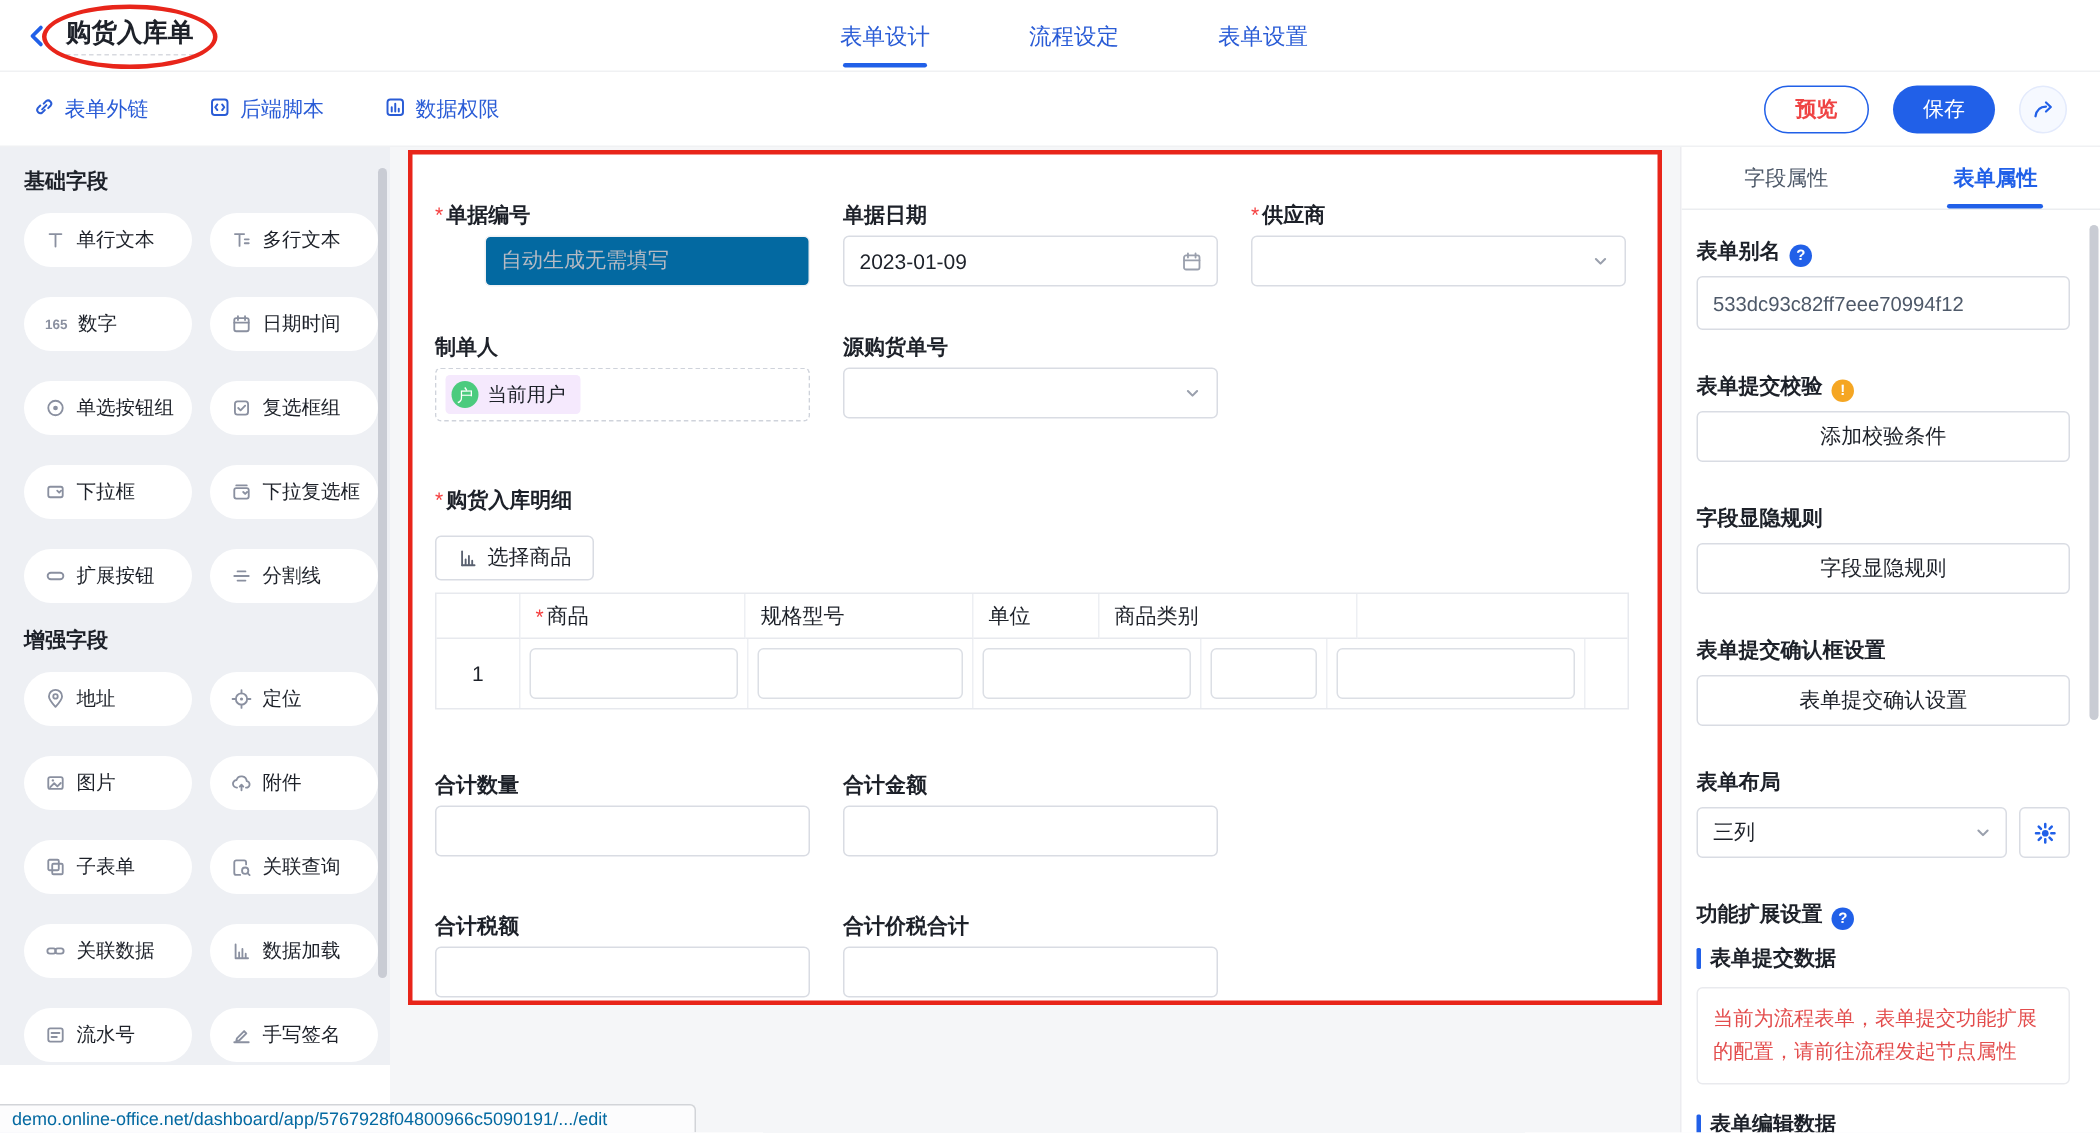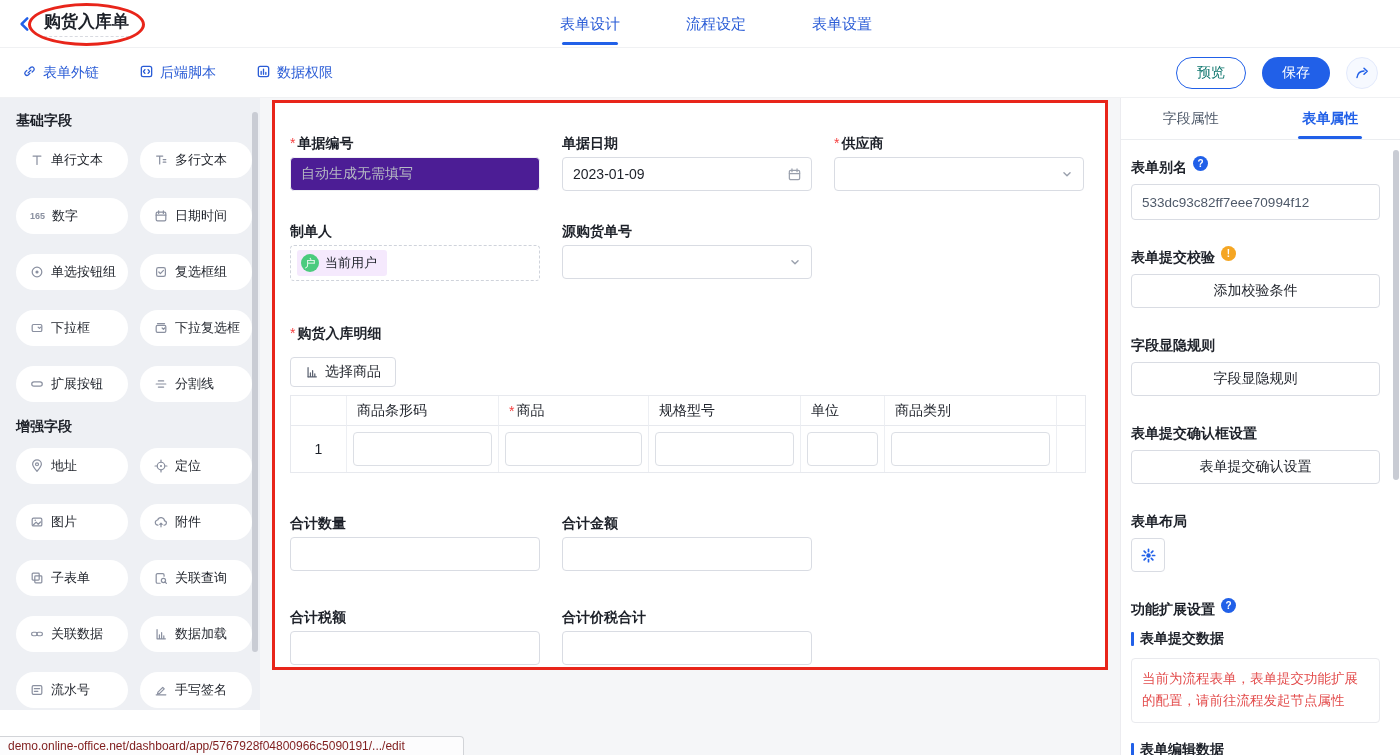--- a/index.html
+++ b/index.html
@@ -26,21 +26,21 @@
   .avatar { width:30px; height:30px; border-radius:50%; background:#54a8f5; color:#fff;
     font-size:14px; display:flex; align-items:center; justify-content:center; cursor:pointer; }
 
   
   .toolbar { height:50px; display:flex; align-items:center; border-bottom:1px solid #f0f1f3;
     background:#fff; padding:0 22px; }
   .tool-link { display:flex; align-items:center; gap:6px; color:#2a5cd6; font-size:14px;
     margin-right:40px; cursor:pointer; }
   .toolbar-right { margin-left:auto; display:flex; align-items:center; gap:16px; }
   .btn-outline { height:32px; padding:0 20px; border-radius:16px; border:1px solid #2160e8;
-    color:#0f766e; background:#fff; font-size:14px; cursor:pointer; }
+    color:#ef4444; background:#fff; font-size:14px; cursor:pointer;font-weight:bold; }
   .btn-primary { height:32px; padding:0 20px; border-radius:16px; border:none;
     color:#fff; background:#2160e8; font-size:14px; cursor:pointer; }
   .btn-share { width:32px; height:32px; border-radius:50%; border:1px solid #e3eafc;
     background:#f6f9ff; color:#2160e8; display:flex; align-items:center; justify-content:center; cursor:pointer; }
 
   
   .body { display:flex; height:657px; }
 
   
   .sidebar { position:relative; width:260px; background:#eef0f4; padding:14px 0 0 16px;
@@ -62,21 +62,21 @@
   .annotation-rect { position:absolute; left:12px; top:2px; width:836px; height:570px;
     border:3px solid #e8251a; pointer-events:none; z-index:40; }
   .annotation-ellipse { position:absolute; left:28px; top:3px; width:117px; height:43px;
     border:3px solid #e8251a; border-radius:50%; pointer-events:none; z-index:60; }
 
   .form-grid { display:grid; grid-template-columns:250px 250px 250px; column-gap:22px; }
   .f-label { font-size:14px; font-weight:bold; line-height:20px; margin-bottom:4px; }
   .req::before { content:"*"; color:#f53f3f; margin-right:2px; font-weight:normal; }
   .f-input { position:relative; height:34px; border:1px solid #d9dce3; border-radius:4px;
     background:#fff; display:flex; align-items:center; padding:0 10px; font-size:14px; }
-  .f-input.disabled { background:#4c1d95; border-color:#f0f1f4; color:#b6bac3; }
+  .f-input.disabled { background:#0369a1; border-color:#f0f1f4; color:#b6bac3;margin-left:33px; }
   .f-input .tail { position:absolute; right:9px; color:#9aa0ad; display:flex; }
   .mb30 { margin-bottom:30px; }
   .dashed-box { height:36px; border:1px dashed #cfd3db; border-radius:4px; display:flex;
     align-items:center; padding:0 6px; }
   .user-tag { display:flex; align-items:center; gap:6px; background:#f5e9fd; border-radius:3px;
     height:26px; padding:0 10px 0 4px; font-size:13px; }
   .user-tag .uc { width:18px; height:18px; border-radius:50%; background:#4bcb7e; color:#fff;
     font-size:11px; display:flex; align-items:center; justify-content:center; }
 
   .detail-sec { margin-top:42px; }
@@ -101,21 +101,21 @@
   .panel { position:relative; width:280px; background:#fff; border-left:1px solid #ececf0;
     flex:none; overflow:hidden; }
   .panel-tabs { height:42px; display:flex; border-bottom:1px solid #ebedf0; }
   .panel-tab { flex:1; display:flex; align-items:center; justify-content:center; font-size:14px;
     color:#4e5969; cursor:pointer; position:relative; }
   .panel-tab.active { color:#2160e8; font-weight:bold; }
   .panel-tab.active::after { content:""; position:absolute; bottom:0; left:50%; transform:translateX(-50%);
     width:64px; height:3px; border-radius:2px; background:#2160e8; }
   .panel-body { padding:16px 20px 0 10px; }
   .p-label { font-size:14px; font-weight:bold; line-height:22px; margin-bottom:6px;
-    display:flex; align-items:flex-start; gap:6px; }
+    display:flex; align-items:flex-end; gap:6px; }
   .p-gap { margin-top:26px; }
   .badge { width:15px; height:15px; border-radius:50%; color:#fff; font-size:10px; font-weight:bold;
     display:inline-flex; align-items:center; justify-content:center; }
   .badge.q { background:#2160e8; }
   .badge.w { background:#f5a623; }
   .p-input { height:36px; border:1px solid #d9dce3; border-radius:4px; display:flex; align-items:center;
     padding:0 10px; font-size:13.5px; color:#4e5969; }
   .p-btn { width:100%; height:34px; border:1px solid #d9dce3; border-radius:4px; background:#fff;
     font-size:14px; color:#1d2129; cursor:pointer; }
   .layout-row { display:flex; gap:8px; }
@@ -127,21 +127,21 @@
   .sub-head { display:flex; align-items:center; gap:6px; font-size:14px; font-weight:bold; margin-top:10px; }
   .sub-head::before { content:""; width:3px; height:14px; background:#2160e8; border-radius:1px; }
   .warn-box { margin-top:10px; border:1px solid #e9eaee; border-radius:4px; padding:9px 10px;
     font-size:13.5px; line-height:1.65; color:#e34d4d; }
   .panel-scroll { position:absolute; right:1px; top:52px; width:6px; height:330px;
     background:#c9ccd4; border-radius:3px; }
 
   
   .statusbar { position:absolute; left:0; bottom:0; width:464px; height:19px; background:#fcfcfd;
     border:1px solid #d2d4d8; border-left:none; border-bottom:none; border-radius:0 4px 0 0;
-    display:flex; align-items:center; padding:0 8px; font-size:12px; color:#7f1d1d; z-index:70; }
+    display:flex; align-items:center; padding:0 8px; font-size:12px; color:#0369a1; z-index:70; }
 </style>
 </head>
 <body>
 
 <div class="app">
 
   <div class="header">
     <span class="back">
       <svg width="18" height="18" viewBox="0 0 16 16" fill="none" stroke="currentColor" stroke-width="2.2" stroke-linecap="round" stroke-linejoin="round">
           <polyline points="10 3 5 8 10 13"></polyline>
@@ -471,21 +471,20 @@
                   <path d="M3.5 3v10.5"></path>
                   <path d="M3.5 13.5H13"></path>
                   <path d="M6.2 13V9M8.7 13V6.5M11.2 13V10"></path>
                 </svg>
               </span>
             <span>选择商品</span>
           </button>
           <div class="dtable" id="detail-table">
               <div class="trow">
                 <div class="th" style="width: 56px;"></div>
-                <div class="th" style="width: 152px;">商品条形码</div>
                 <div class="th req" style="width: 150px;">商品</div>
                 <div class="th" style="width: 152px;">规格型号</div>
                 <div class="th" style="width: 84px;">单位</div>
                 <div class="th" style="width: 172px;">商品类别</div>
                 <div class="th" style="width: 28px; flex: 1 1 0%; border-right: none;"></div>
               </div>
               <div class="trow">
                 <div class="td idx" style="width: 56px;">1</div>
                 <div class="td" style="width: 152px;">
                   <div class="cell-input"></div>
@@ -553,20 +552,28 @@
         <button class="p-btn">添加校验条件</button>
 
         <div class="p-label p-gap">字段显隐规则</div>
         <button class="p-btn">字段显隐规则</button>
 
         <div class="p-label p-gap">表单提交确认框设置</div>
         <button class="p-btn">表单提交确认设置</button>
 
         <div class="p-label p-gap">表单布局</div>
         <div class="layout-row">
+          <div class="p-select">
+            <span>三列</span>
+            <span class="tail">
+                <svg width="14" height="14" viewBox="0 0 16 16" fill="none" stroke="currentColor" stroke-width="1.6" stroke-linecap="round" stroke-linejoin="round">
+                  <polyline points="4.5 6.5 8 10 11.5 6.5"></polyline>
+                </svg>
+              </span>
+          </div>
           <span class="gear-btn">
             <svg width="17" height="17" viewBox="0 0 16 16" fill="none" stroke="currentColor" stroke-width="1.6" stroke-linecap="round">
                 <circle cx="8" cy="8" r="2.1" fill="currentColor" stroke="none"></circle>
                 <path d="M8 2.2v2M8 11.8v2M2.2 8h2M11.8 8h2M3.9 3.9l1.4 1.4M10.7 10.7l1.4 1.4M12.1 3.9l-1.4 1.4M5.3 10.7l-1.4 1.4"></path>
               </svg>
           </span>
         </div>
 
         <div class="p-label p-gap">
           <span>功能扩展设置</span>

